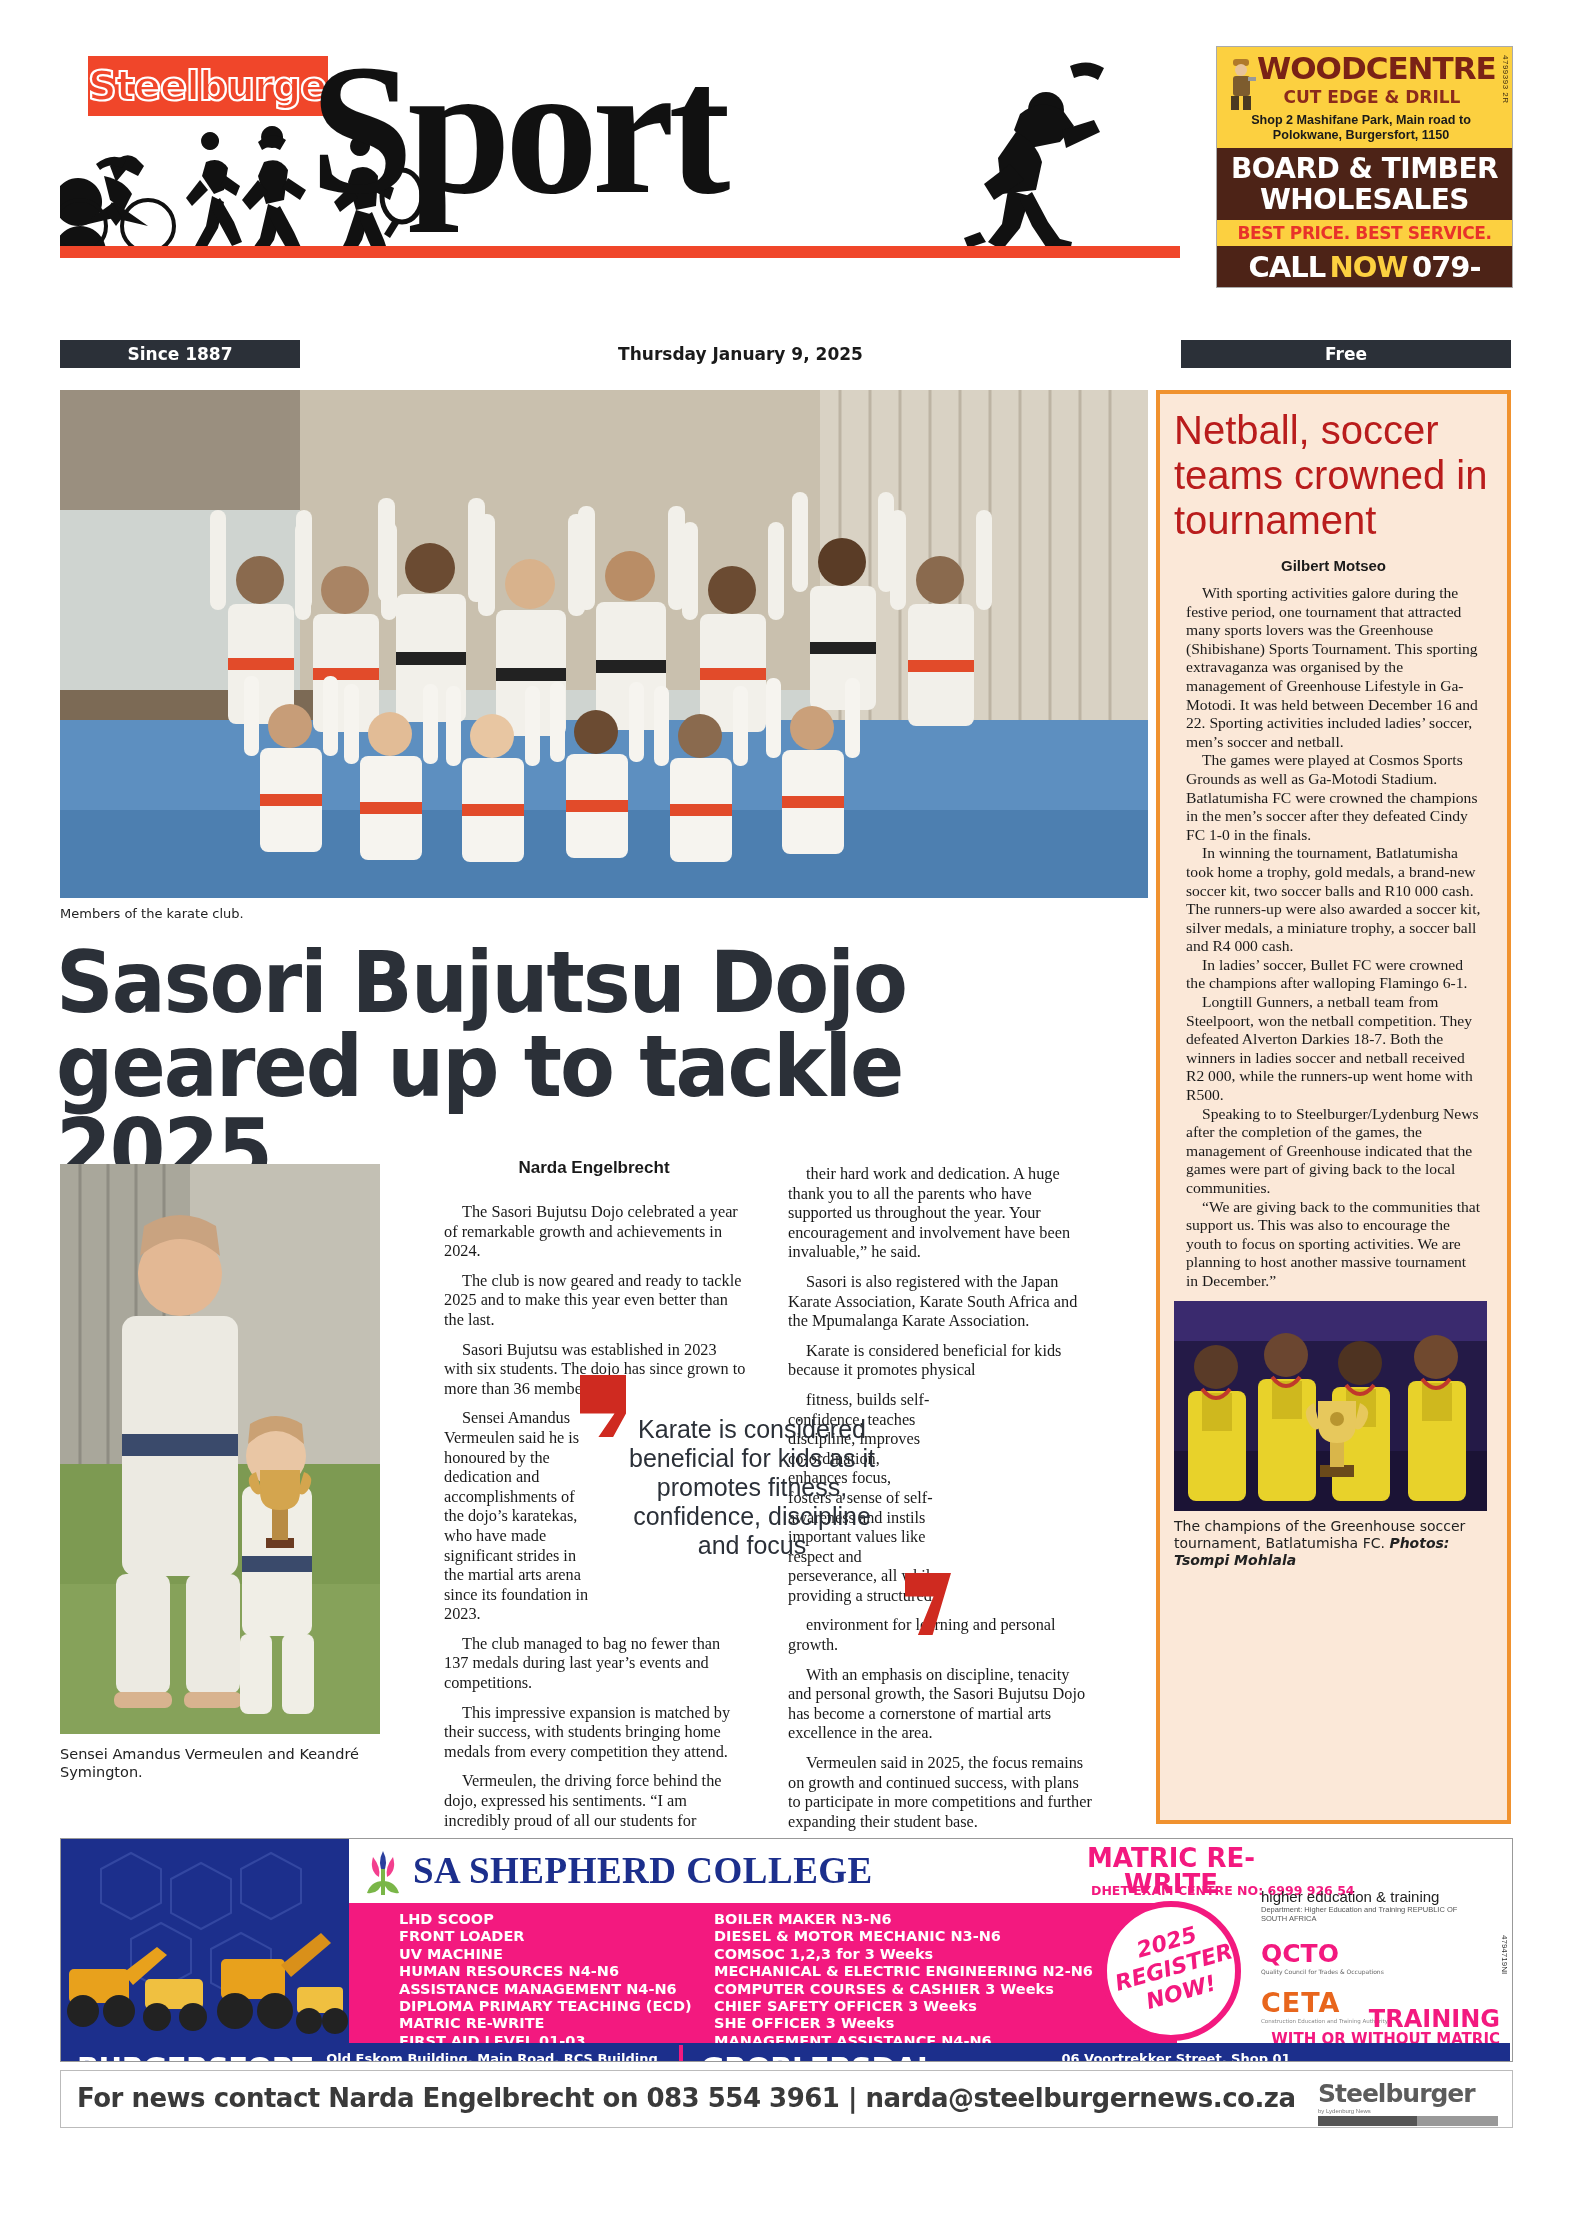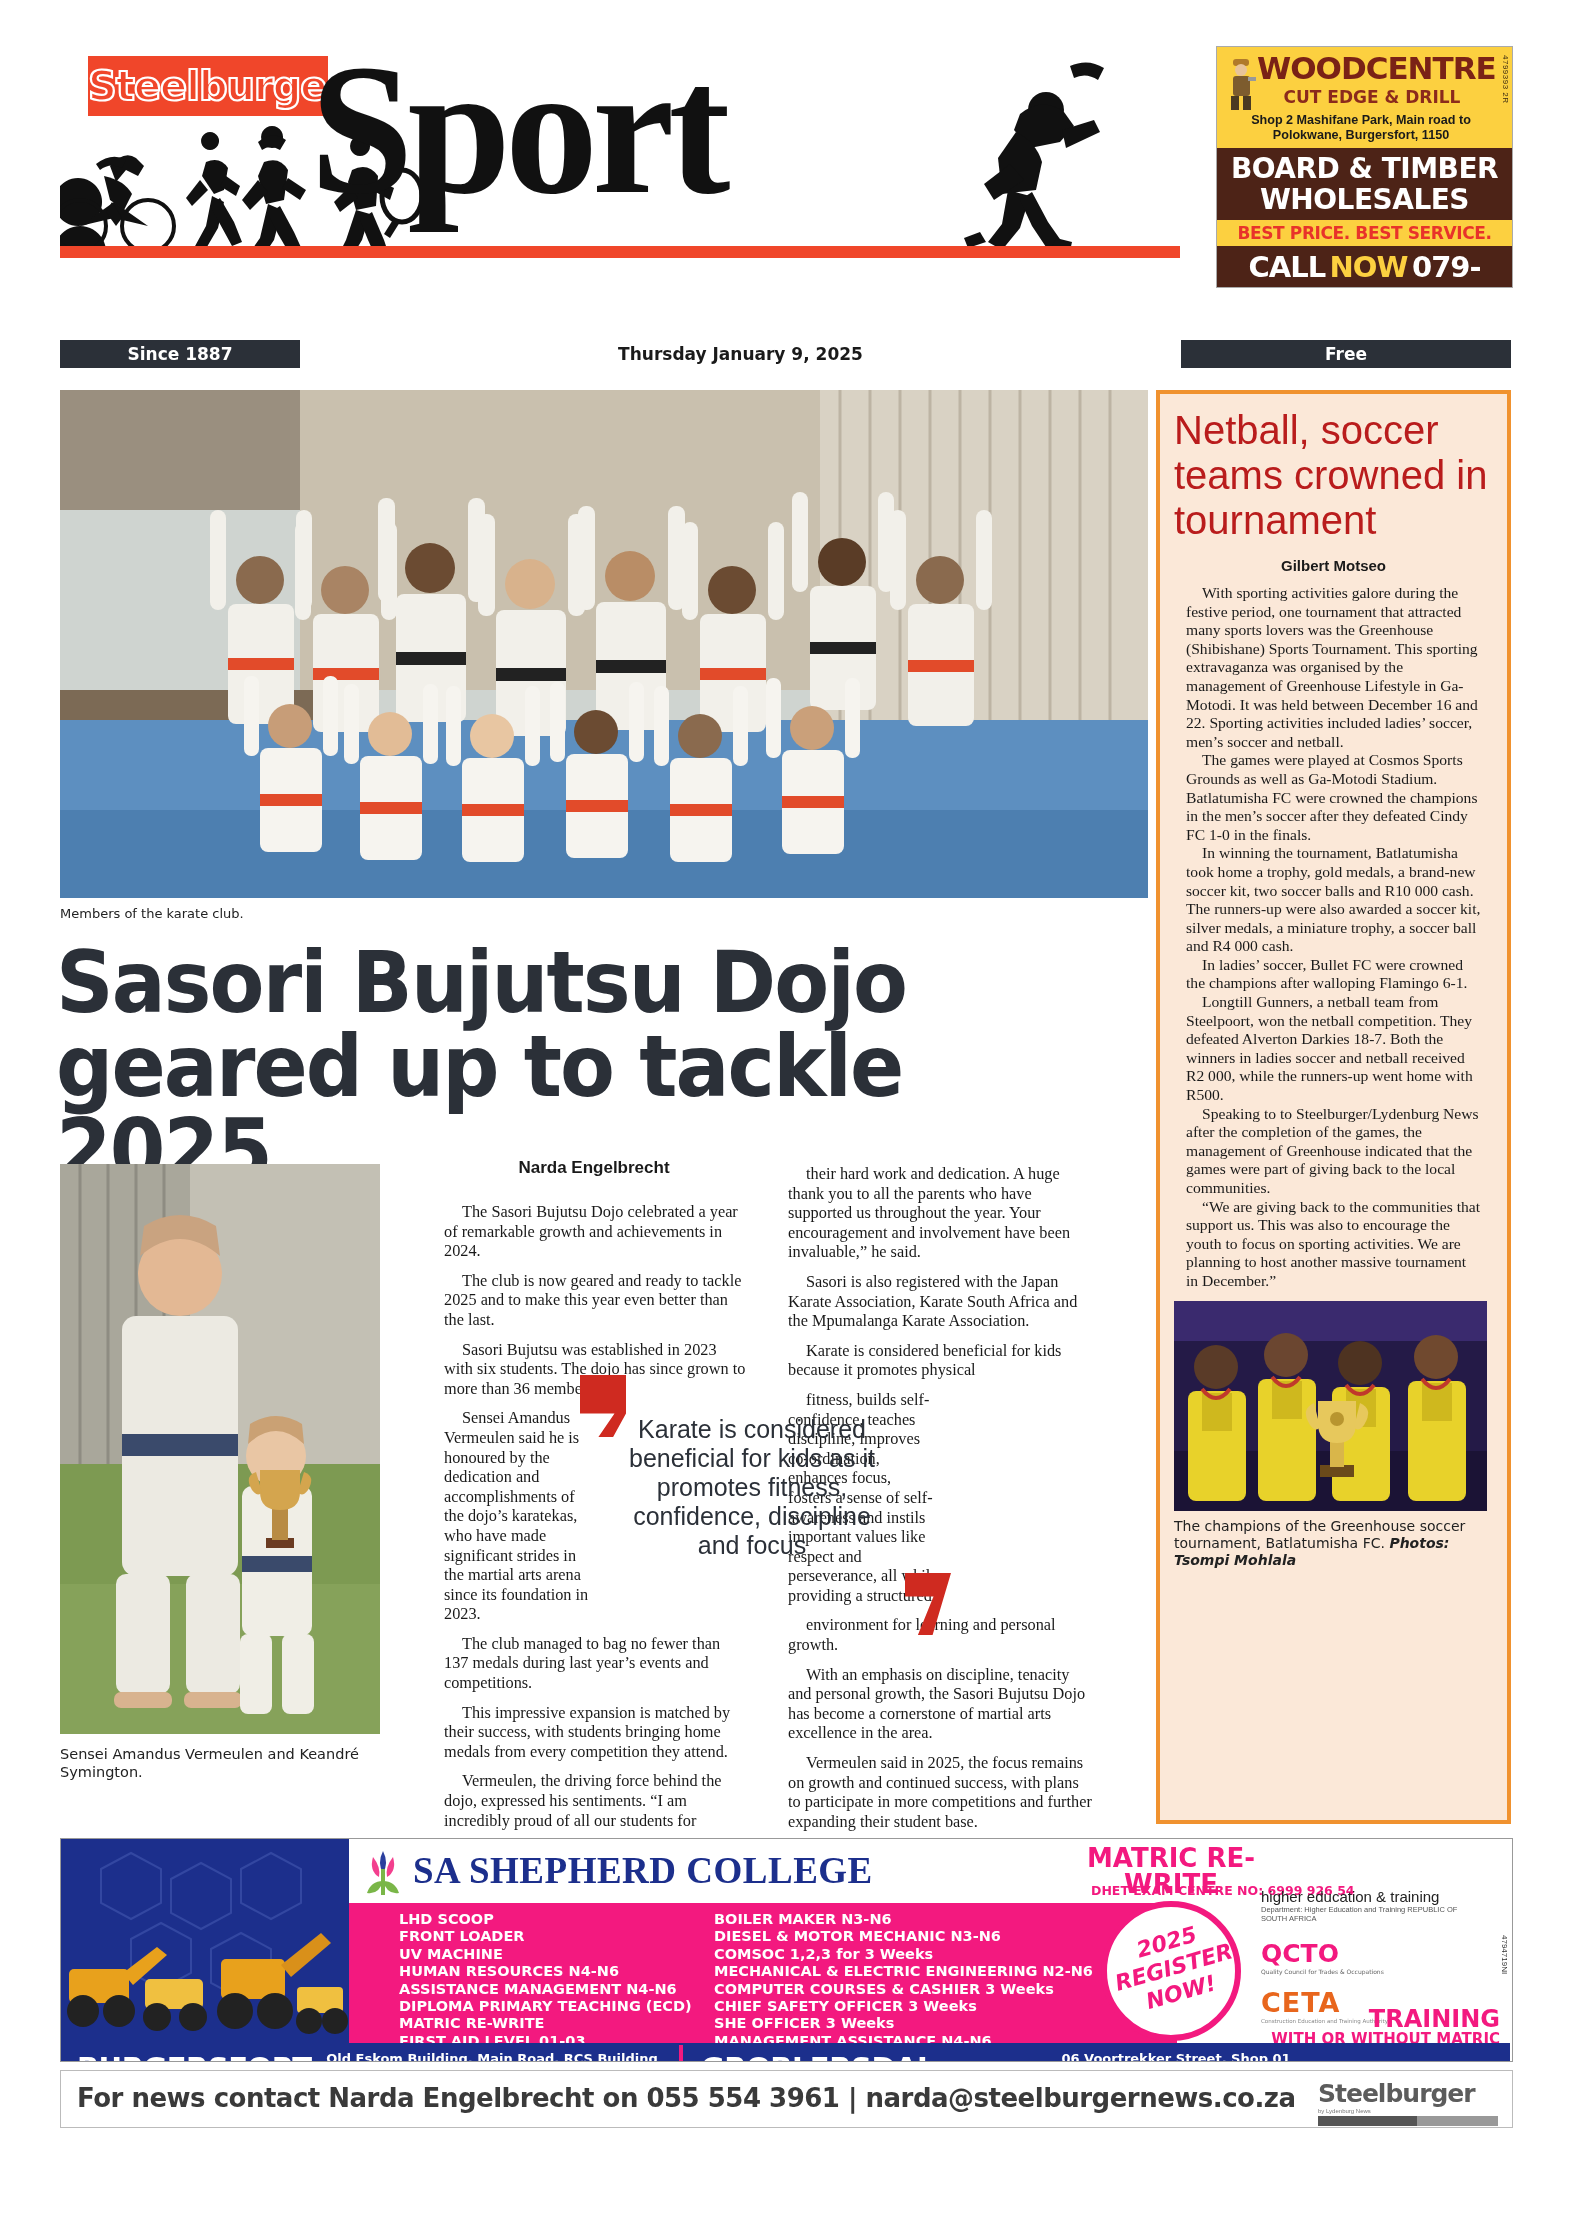--- a/index.html
+++ b/index.html
@@ -593,21 +593,21 @@
     </div>
     <div class="bb-div"></div>
     <div class="bb-city" style="left:640px;top:212px;">GROBLERSDAL:</div>
     <div class="bb-txt" style="left:990px;top:212px;width:250px;">
       <div>06 Voortrekker Street, Shop 01</div>
 
     </div>
   </div>
 
   <div class="footer">
-    <div class="ft-text">For news contact Narda Engelbrecht on 055 554 3961 | narda@steelburgernews.co.za</div>
+    <div class="ft-text">For news contact Narda Engelbrecht on 083 554 3961 | narda@steelburgernews.co.za</div>
     <div class="ft-logo">
       <div class="n">Steelburger</div>
       <div class="s">by Lydenburg News</div>
       <div class="bar"></div>
     </div>
   </div>
 
 </div>
 
 </body></html>

